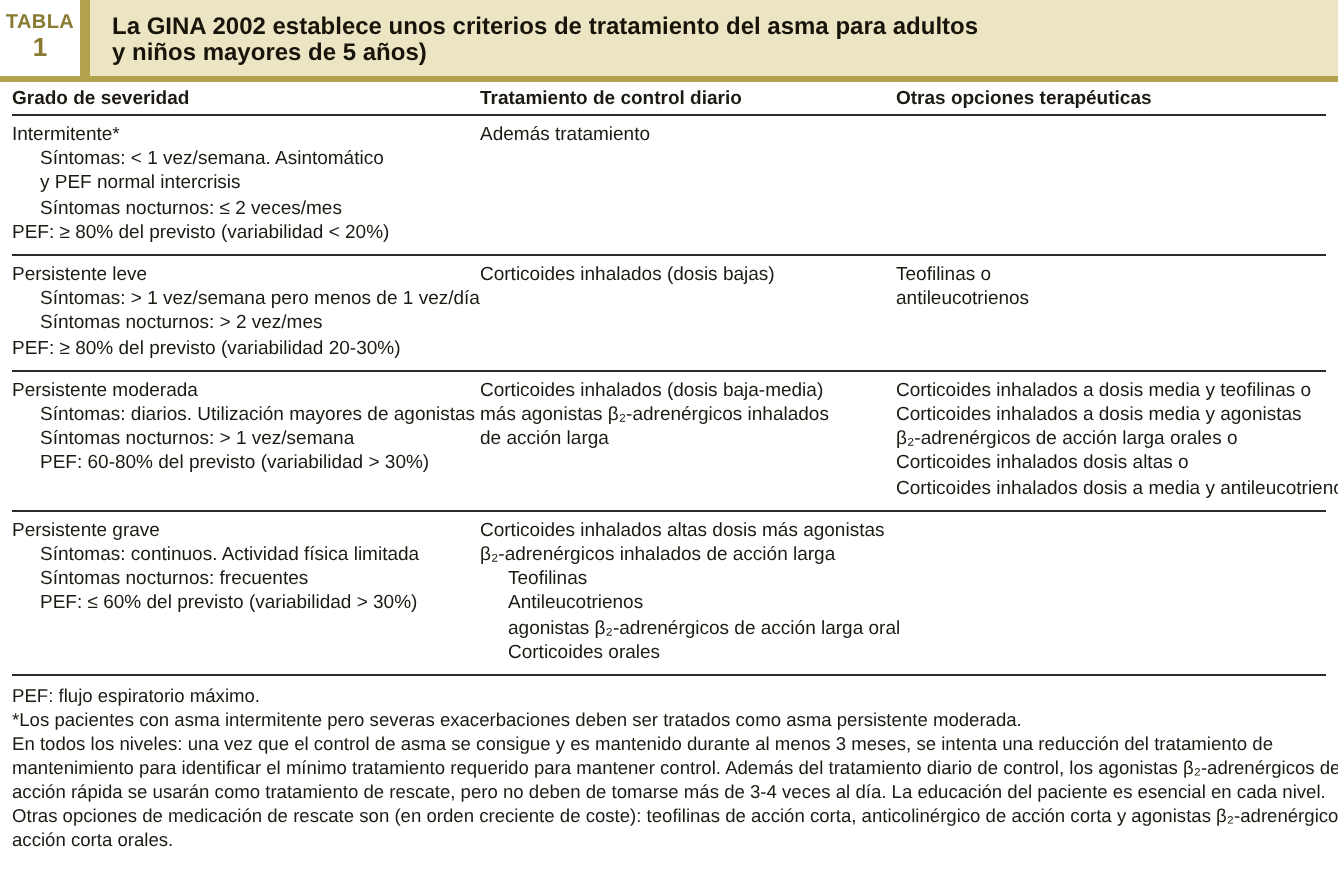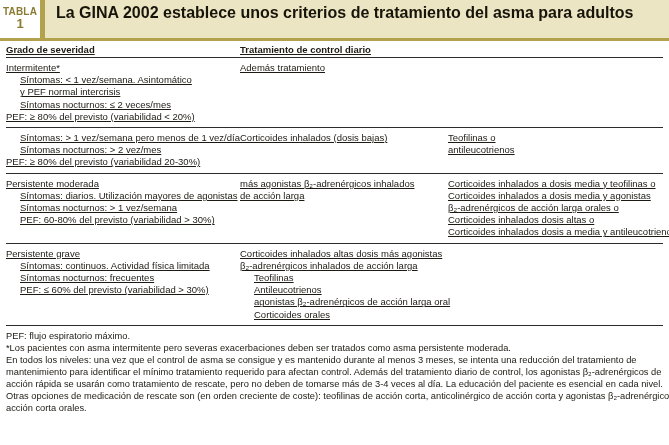--- a/index.html
+++ b/index.html
@@ -25,26 +25,26 @@
     width:40px;height:38px;background:#ffffff;
     display:flex;flex-direction:column;align-items:center;justify-content:center;
     color:var(--olive);font-weight:bold;line-height:1.05;
   }
   .hdr-label .l1{font-size:10px;letter-spacing:0.2px;}
   .hdr-label .l2{font-size:13px;}
   .hdr-vbar{width:5px;height:38px;background:var(--gold);}
   .hdr-title{
     flex:1;background:var(--beige);
     padding:7px 10px 0 11px;
-    font-weight:bold;font-size:16px;line-height:12.5px;color:#17140a;
+    font-weight:bold;font-size:12px;line-height:12.5px;color:#17140a;
   }
   .gold-rule{height:3px;background:var(--gold);}
   
   .tbl{padding:0 6px;}
-  .t-grid{display:grid;grid-template-columns:234px 208px 1fr;text-decoration:underline;}
+  .t-grid{display:grid;grid-template-columns:234px 208px 1fr;}
   .t-colhdr{
     border-bottom:1px solid var(--rule);
     padding:3px 0 2px 0;
     font-weight:bold;font-size:9.5px;
   }
   .t-row{border-bottom:1px solid var(--rule);padding:4px 0 4px 0;}
   .t-cell{font-size:9.5px;line-height:12.2px;padding-right:8px;}
   .t-line{white-space:nowrap;}
   .t-line.ind{padding-left:14px;}
   
@@ -60,65 +60,69 @@
 <div class="page">
 
   <div class="hdr">
     <div class="hdr-label">
       <span class="l1">TABLA</span>
       <span class="l2">1</span>
     </div>
     <div class="hdr-vbar"></div>
     <div class="hdr-title">
       <div>La GINA 2002 establece unos criterios de tratamiento del asma para adultos</div>
+      <div>y niños mayores de 5 años)</div>
     </div>
   </div>
   <div class="gold-rule"></div>
 
   <div class="tbl">
     <div class="t-grid t-colhdr">
       <div>Grado de severidad</div>
       <div>Tratamiento de control diario</div>
+      <div>Otras opciones terapéuticas</div>
     </div>
     <div>
         <div class="t-grid t-row">
           <div class="t-cell">
             <div class="t-line">Intermitente*</div>
             <div class="t-line ind">Síntomas: &lt; 1 vez/semana. Asintomático</div>
             <div class="t-line ind">y PEF normal intercrisis</div>
             <div class="t-line ind">Síntomas nocturnos: ≤ 2 veces/mes</div>
             <div class="t-line">PEF: ≥ 80% del previsto (variabilidad &lt; 20%)</div>
           </div>
           <div class="t-cell">
             <div class="t-line">Además tratamiento</div>
           </div>
           <div class="t-cell"></div>
         </div>
         <div class="t-grid t-row">
           <div class="t-cell">
+            <div class="t-line">Persistente leve</div>
             <div class="t-line ind">Síntomas: &gt; 1 vez/semana pero menos de 1 vez/día</div>
             <div class="t-line ind">Síntomas nocturnos: &gt; 2 vez/mes</div>
             <div class="t-line">PEF: ≥ 80% del previsto (variabilidad 20-30%)</div>
           </div>
           <div class="t-cell">
             <div class="t-line">Corticoides inhalados (dosis bajas)</div>
           </div>
           <div class="t-cell">
             <div class="t-line">Teofilinas o</div>
             <div class="t-line">antileucotrienos</div>
           </div>
         </div>
         <div class="t-grid t-row">
           <div class="t-cell">
             <div class="t-line">Persistente moderada</div>
             <div class="t-line ind">Síntomas: diarios. Utilización mayores de agonistas</div>
             <div class="t-line ind">Síntomas nocturnos: &gt; 1 vez/semana</div>
             <div class="t-line ind">PEF: 60-80% del previsto (variabilidad &gt; 30%)</div>
           </div>
           <div class="t-cell">
+            <div class="t-line">Corticoides inhalados (dosis baja-media)</div>
             <div class="t-line">más agonistas β₂-adrenérgicos inhalados</div>
             <div class="t-line">de acción larga</div>
           </div>
           <div class="t-cell">
             <div class="t-line">Corticoides inhalados a dosis media y teofilinas o</div>
             <div class="t-line">Corticoides inhalados a dosis media y agonistas</div>
             <div class="t-line">β₂-adrenérgicos de acción larga orales o</div>
             <div class="t-line">Corticoides inhalados dosis altas o</div>
             <div class="t-line">Corticoides inhalados dosis a media y antileucotrienos</div>
           </div>
@@ -140,19 +144,19 @@
           </div>
           <div class="t-cell"></div>
         </div>
       </div>
   </div>
 
   <div class="foot">
       <div class="t-line">PEF: flujo espiratorio máximo.</div>
       <div class="t-line">*Los pacientes con asma intermitente pero severas exacerbaciones deben ser tratados como asma persistente moderada.</div>
       <div class="t-line">En todos los niveles: una vez que el control de asma se consigue y es mantenido durante al menos 3 meses, se intenta una reducción del tratamiento de</div>
-      <div class="t-line">mantenimiento para identificar el mínimo tratamiento requerido para afectan control. Además del tratamiento diario de control, los agonistas β₂-adrenérgicos de</div>
+      <div class="t-line">mantenimiento para identificar el mínimo tratamiento requerido para mantener control. Además del tratamiento diario de control, los agonistas β₂-adrenérgicos de</div>
       <div class="t-line">acción rápida se usarán como tratamiento de rescate, pero no deben de tomarse más de 3-4 veces al día. La educación del paciente es esencial en cada nivel.</div>
       <div class="t-line">Otras opciones de medicación de rescate son (en orden creciente de coste): teofilinas de acción corta, anticolinérgico de acción corta y agonistas β₂-adrenérgicos de</div>
       <div class="t-line">acción corta orales.</div>
     </div>
 
 </div>
 
 </body></html>

